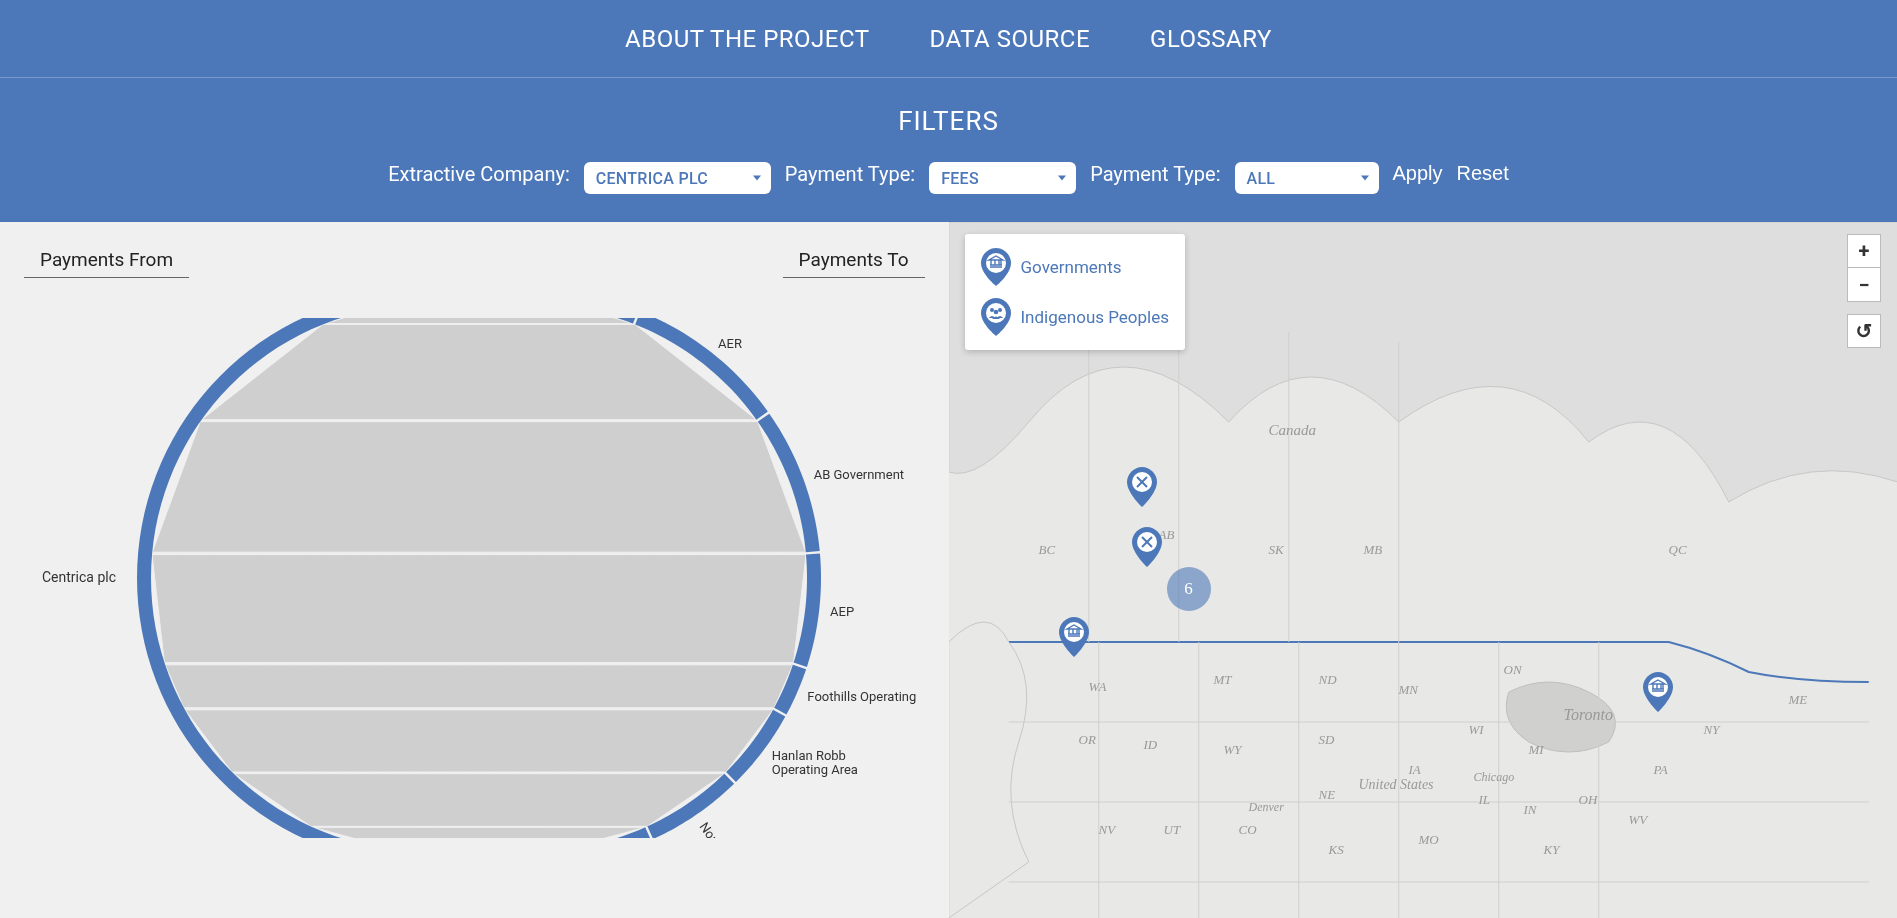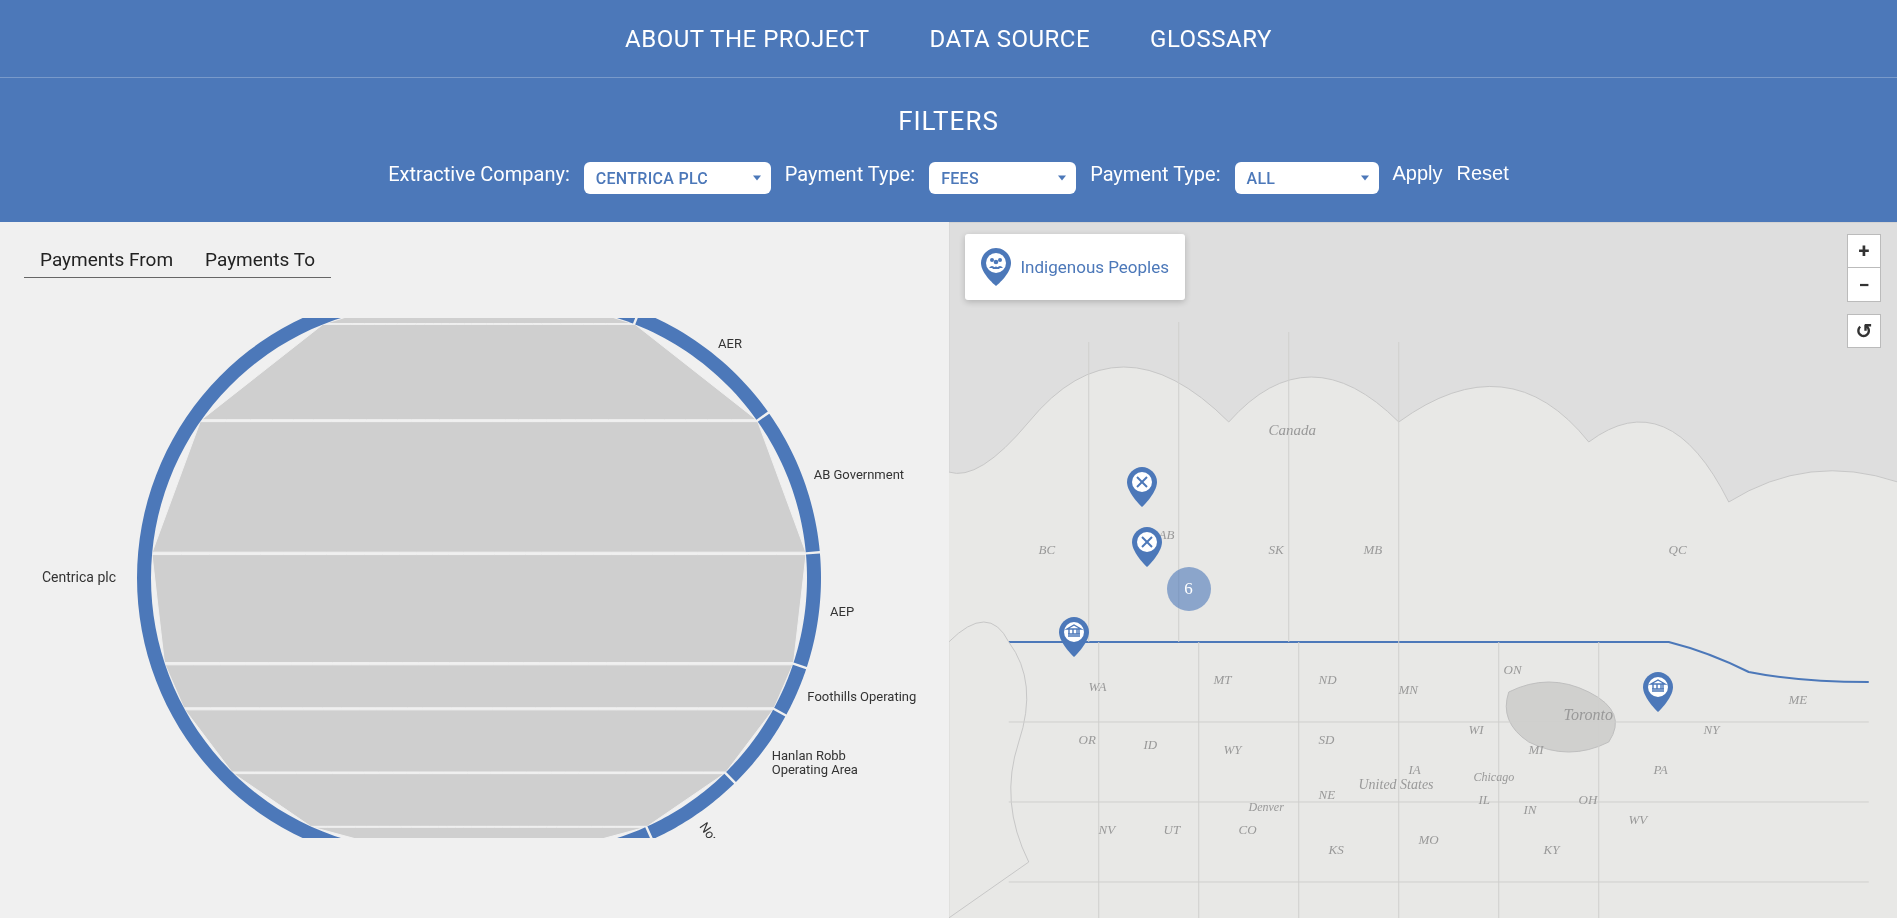--- a/index.html
+++ b/index.html
@@ -92,21 +92,21 @@
   position: relative;
   padding: 18px 24px;
 }
 .right {
   width: 50%;
   background: #eee;
   position: relative;
 }
 .chart-headers {
   display: flex;
-  justify-content: flex-start;
+  justify-content: space-between;
   margin-top: 8px;
 }
 .chart-header {
   font-size: 19px;
   color: #222;
   border-bottom: 1px solid #666;
   padding: 0 16px 6px;
 }
 .chart-subtitle {
   text-align: center;
@@ -405,20 +405,30 @@
       </div>
       <div class="map-marker-cluster" style="top:345px;left:218px">6</div>
     </div>
 
     <div class="map-legend">
       <div class="legend-row">
         <span class="legend-icon">
           <svg width="30" height="38" viewBox="0 0 30 38">
               <path d="M15 0 C23 0 30 7 30 15 C30 26 15 38 15 38 C15 38 0 26 0 15 C0 7 7 0 15 0 Z" fill="#4c78b9"></path>
               <circle cx="15" cy="15" r="10" fill="#fff"></circle>
+              <path d="M9 19 H21 M9 17 H21 M10 17 V12 M14 17 V12 M18 17 V12 M20 17 V12 M8 12 H22 L15 8 Z" stroke="#4c78b9" stroke-width="1.4" fill="none"></path>
+            </svg>
+        </span>
+        <span class="legend-label">Governments</span>
+      </div>
+      <div class="legend-row">
+        <span class="legend-icon">
+          <svg width="30" height="38" viewBox="0 0 30 38">
+              <path d="M15 0 C23 0 30 7 30 15 C30 26 15 38 15 38 C15 38 0 26 0 15 C0 7 7 0 15 0 Z" fill="#4c78b9"></path>
+              <circle cx="15" cy="15" r="10" fill="#fff"></circle>
               <g fill="#4c78b9">
                 <circle cx="11" cy="12" r="2"></circle>
                 <circle cx="19" cy="12" r="2"></circle>
                 <circle cx="15" cy="14" r="2.3"></circle>
                 <path d="M8 20 Q11 16 14 20 Z"></path>
                 <path d="M16 20 Q19 16 22 20 Z"></path>
                 <path d="M11 21 Q15 16 19 21 Z"></path>
               </g>
             </svg>
         </span>

